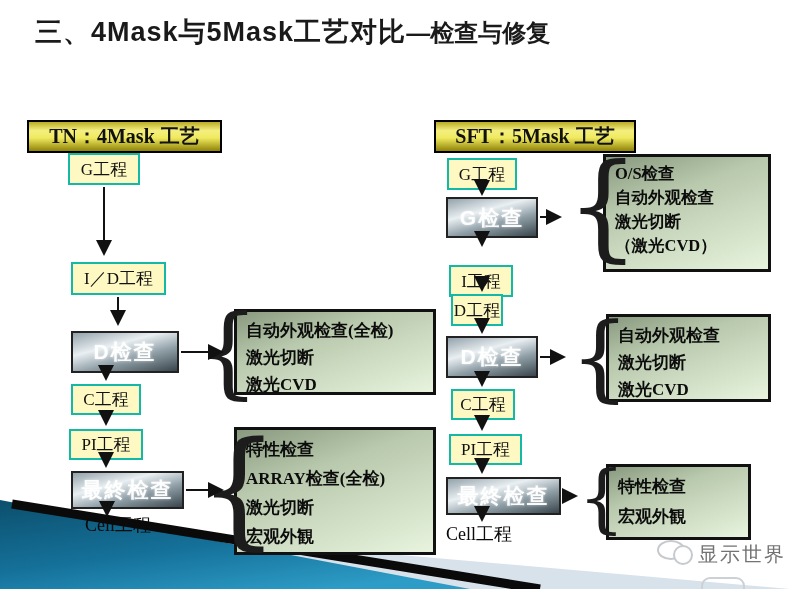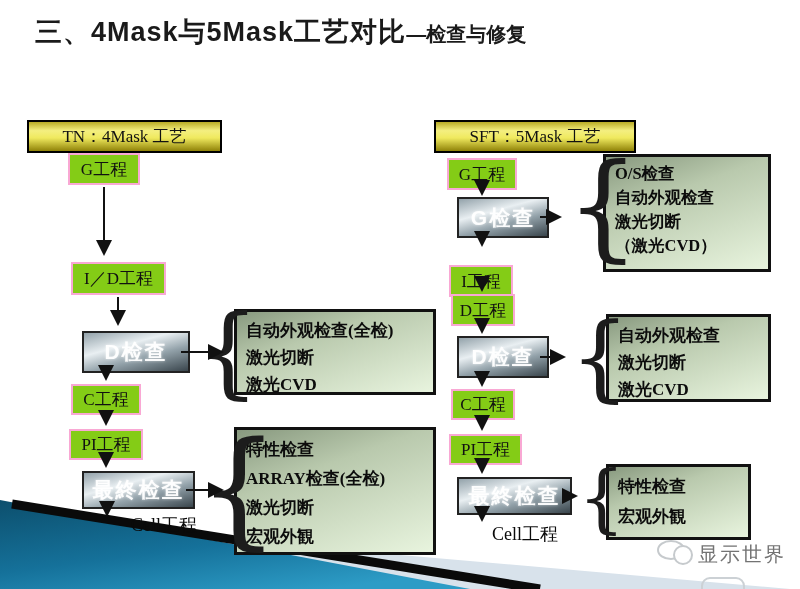--- a/index.html
+++ b/index.html
@@ -3,60 +3,60 @@
 <meta charset="utf-8">
 <style>
   html,body{margin:0;padding:0;}
   body{width:800px;height:589px;overflow:hidden;background:#fff;
        font-family:"Liberation Sans","DejaVu Sans",sans-serif;}
   #slide{position:relative;width:800px;height:589px;background:#fff;}
 
   
   .title{position:absolute;left:35px;top:14px;white-space:nowrap;color:#1a1a1a;}
   .title .main{font-size:27px;font-weight:bold;letter-spacing:1px;}
-  .title .sub{font-size:20px;font-weight:bold;}
+  .title .sub{font-size:24px;font-weight:bold;}
 
   
   #deco{position:absolute;left:0;top:0;z-index:1;}
   #flow{position:absolute;left:0;top:0;z-index:2;width:800px;height:589px;}
   #arrows{position:absolute;left:0;top:0;z-index:3;pointer-events:none;}
 
   
   .hdr{position:absolute;display:flex;align-items:center;justify-content:center;
        border:2px solid #000;box-sizing:border-box;
        background:linear-gradient(180deg,#b9ab25 0%,#f4ef80 30%,#efe95e 55%,#8f8208 100%);
        font-family:"Liberation Serif","DejaVu Serif",serif;
-       font-weight:normal;font-size:17px;color:#111;white-space:nowrap;}
+       font-weight:bold;font-size:20px;color:#111;white-space:nowrap;}
 
   
   .node{position:absolute;display:flex;align-items:center;justify-content:center;
-        border:2px solid #f9a8d4;box-sizing:border-box;background:#84cc16;
+        border:2px solid #14b8a6;box-sizing:border-box;background:#fef9c3;
         font-family:"Liberation Serif","DejaVu Serif",serif;
         font-size:17px;color:#111;white-space:nowrap;}
 
   
   .check{position:absolute;display:flex;align-items:center;justify-content:center;
          border:2px solid #222;box-sizing:border-box;
          background:linear-gradient(165deg,#93a2aa 0%,#e9eff2 35%,#93a2aa 62%,#39454c 100%);
          font-size:21px;font-weight:bold;letter-spacing:2px;white-space:nowrap;
-         color:rgba(255,255,255,0.95);text-shadow:0 0 3px rgba(255,255,255,0.55);margin-left:11px;}
+         color:rgba(255,255,255,0.95);text-shadow:0 0 3px rgba(255,255,255,0.55);}
 
   
   .callout{position:absolute;box-sizing:border-box;border:3px solid #111;
            background:linear-gradient(160deg,#88997f 0%,#b9c9ad 35%,#e8f4de 100%);
            padding:5px 9px;font-family:"Liberation Serif","DejaVu Serif",serif;
            font-weight:bold;color:#0c0c0c;}
   .callout .cl{white-space:nowrap;}
 
   .brace{position:absolute;color:#1c1c1c;font-family:"DejaVu Serif","Liberation Serif",serif;
          font-weight:400;z-index:3;}
 
   
   .celltxt{position:absolute;font-family:"Liberation Serif","DejaVu Serif",serif;
-           font-size:18px;color:#0a0a0a;white-space:nowrap;margin-left:46px;}
+           font-size:18px;color:#0a0a0a;white-space:nowrap;}
 
   
   .wm{position:absolute;left:698px;top:541px;font-size:20px;letter-spacing:2px;
       color:#737373;white-space:nowrap;z-index:2;}
   .pagenum{position:absolute;left:768px;top:559px;font-size:13px;font-weight:bold;
            color:#3d3d3d;z-index:2;margin-top:27px;}
   .logo-mark{position:absolute;left:656px;top:538px;z-index:2;}
   .qr-hint{position:absolute;left:701px;top:577px;width:44px;height:22px;
            border:2px solid #ccd1d5;border-radius:9px;box-sizing:border-box;z-index:2;}
 </style>
@@ -116,21 +116,21 @@
     </div>
 
     <div class="hdr" style="left:434px;top:120px;width:202px;height:33px">SFT：5Mask 工艺</div>
 
     <div class="node" style="left:447px;top:158px;width:70px;height:32px">G工程</div>
 
     <div class="check" style="left:446px;top:197px;width:92px;height:41px">G检查</div>
 
     <div class="node" style="left:449px;top:265px;width:64px;height:32px">I工程</div>
 
-    <div class="node" style="left:451px;top:294px;width:64px;height:32px">D工程</div>
+    <div class="node" style="left:451px;top:294px;width:52px;height:32px">D工程</div>
 
     <div class="check" style="left:446px;top:336px;width:92px;height:42px">D检查</div>
 
     <div class="node" style="left:451px;top:389px;width:64px;height:31px">C工程</div>
 
     <div class="node" style="left:449px;top:434px;width:73px;height:31px">PI工程</div>
 
     <div class="check" style="left:446px;top:477px;width:115px;height:38px">最終检查</div>
 
     <div class="celltxt" style="left:446px;top:522px">Cell工程</div>

